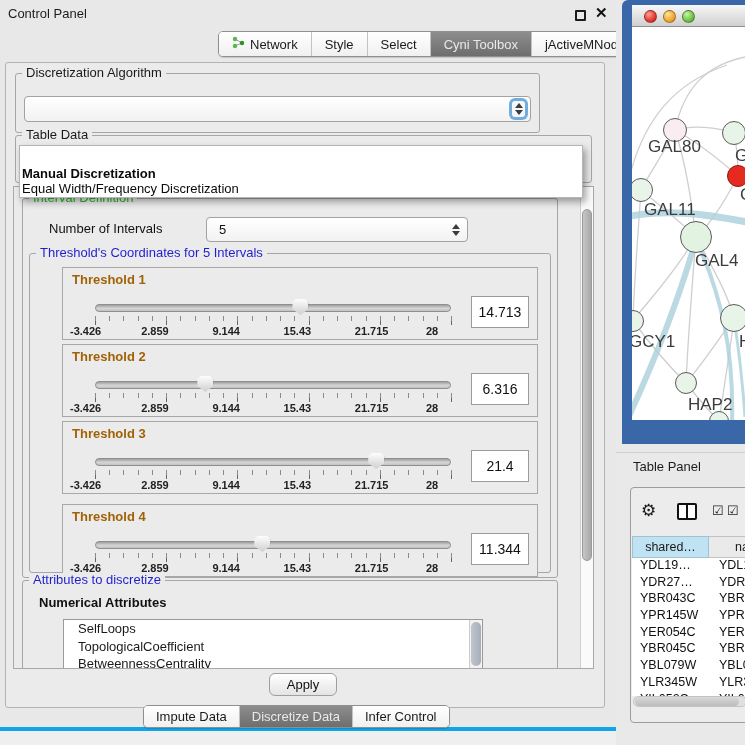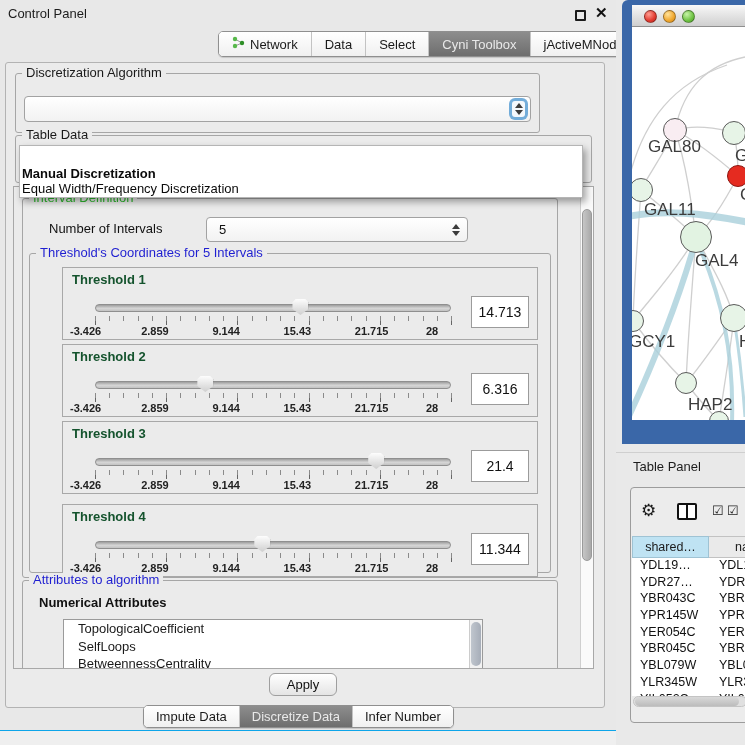--- a/index.html
+++ b/index.html
@@ -1,21 +1,21 @@
 <!DOCTYPE html>
 <html><head>
 <meta charset="utf-8">
 <style>
   * { box-sizing: border-box; margin: 0; padding: 0; }
   html,body { width:745px; height:745px; overflow:hidden; background:#efefef;
     font-family:"Liberation Sans", sans-serif; }
 
   
   #control-window { position:absolute; left:0; top:0; width:616px; height:731px;
-    background:#e8e8e8; border-bottom:1px solid #0ea5e9; }
+    background:#e8e8e8; border-bottom:4px solid #0ea5e9; }
   #cp-titlebar { position:absolute; left:0; top:0; width:100%; height:26px; }
   #cp-title { position:absolute; left:8px; top:6px; font-size:13px; color:#1c1c1c; }
   #float-icon { position:absolute; left:575px; top:10px; width:11px; height:11px;
     border:2px solid #1a1a1a; border-radius:1px; }
   #close-icon { position:absolute; left:595px; top:4px; font-size:15px; font-weight:bold; color:#111; }
 
   
   .seg-group { position:absolute; display:flex; height:26px; border:1px solid #8f8f8f;
     border-radius:5px; overflow:hidden; background:#fff; box-shadow:0 1px 1px rgba(0,0,0,.15); }
   .seg { display:flex; align-items:center; gap:5px; padding:0 13px; font-size:13px;
@@ -55,21 +55,21 @@
   #scrollpane { position:absolute; left:7px; top:123px; width:581px; height:483px;
     border:1px solid #a8a8a8; background:#ebebeb; overflow:hidden; }
   #v-scrollbar { position:absolute; right:0; top:0; width:13px; height:100%;
     background:#fafafa; border-left:1px solid #cfcfcf; }
   #v-scroll-thumb { position:absolute; left:1px; top:22px; width:10px; height:352px;
     background:linear-gradient(to right,#c6c6c6,#a9a9a9); border:1px solid #9a9a9a; border-radius:6px; }
 
   
   .t-row { position:absolute; left:32px; width:476px; height:73px;
     border:1px solid #a8a8a8; background:#ebebeb; }
-  .t-label { position:absolute; left:9px; top:4px; font-size:13px; font-weight:bold; color:#14532d; }
+  .t-label { position:absolute; left:9px; top:4px; font-size:13px; font-weight:bold; color:#a16207; }
   .t-track { position:absolute; left:32px; top:36px; width:356px; height:8px; border-radius:4px;
     background:linear-gradient(#9e9e9e,#d6d6d6 55%,#c2c2c2); border:1px solid #8f8f8f; }
   .t-thumb { position:absolute; top:31px; width:16px; height:16px;
     background:linear-gradient(#fdfdfd,#cfcfcf);
     clip-path:polygon(50% 100%, 0 62%, 0 20%, 20% 0, 80% 0, 100% 20%, 100% 62%);
     filter:drop-shadow(0 0 1px #777); }
   .ticks-major { position:absolute; left:32px; top:48px; width:357px; height:9px;
     background-image:repeating-linear-gradient(to right,#666 0 1px,transparent 1px 71.2px); }
   .ticks-minor { position:absolute; left:32px; top:48px; width:357px; height:5px;
     background-image:repeating-linear-gradient(to right,#8a8a8a 0 1px,transparent 1px 14.24px); }
@@ -160,21 +160,21 @@
           <line x1="3" y1="3" x2="10" y2="7" stroke="#9a9a9a" stroke-width="1"></line>
           <line x1="3" y1="10" x2="10" y2="7" stroke="#9a9a9a" stroke-width="1"></line>
           <circle cx="3" cy="3" r="2.2" fill="#57b84a"></circle>
           <circle cx="3" cy="10" r="2.2" fill="#57b84a"></circle>
           <circle cx="10" cy="7" r="2.2" fill="#2e8f27"></circle>
         </svg>
       </span>
       <span>Network</span>
     </div>
     <div class="seg">
-        <span>Data</span>
+        <span>Style</span>
       </div>
     <div class="seg">
         <span>Select</span>
       </div>
     <div class="seg selected">
         <span>Cyni Toolbox</span>
       </div>
     <div class="seg">
         <span>jActiveMNodules</span>
       </div>
@@ -284,25 +284,25 @@
                 <span class="ticklab" style="left: 220.6px;">15.43</span>
                 <span class="ticklab" style="left: 291.8px;">21.715</span>
                 <span class="ticklab" style="left: 363px;">28</span>
               </div>
             <div class="t-value">11.344</div>
           </div>
         </div>
       </div>
 
       <div class="group" style="left:8px; top:393px; width:536px; height:140px;">
-        <div class="group-label lbl-blue">Attributes to algorithm</div>
+        <div class="group-label lbl-blue">Attributes to discretize</div>
         <span style="position:absolute; left:16px; top:14px; font-size:13px; font-weight:bold; color:#111;">Numerical Attributes</span>
         <div id="attr-list">
+          <div class="attr-item">SelfLoops</div>
           <div class="attr-item">TopologicalCoefficient</div>
-          <div class="attr-item">SelfLoops</div>
           <div class="attr-item">BetweennessCentrality</div>
           <div id="attr-scrollbar">
             <div id="attr-scroll-thumb"></div>
           </div>
         </div>
       </div>
 
       <div id="v-scrollbar">
         <div id="v-scroll-thumb"></div>
       </div>
@@ -317,21 +317,21 @@
   </div>
 
   <div id="bottom-tabs" class="seg-group">
     <div class="seg">
         <span>Impute Data</span>
       </div>
     <div class="seg selected">
         <span>Discretize Data</span>
       </div>
     <div class="seg">
-        <span>Infer Number</span>
+        <span>Infer Control</span>
       </div>
   </div>
 </div>
 
 <div id="right-side">
 
   <div id="net-window">
     <div id="net-titlebar">
       <div id="light-red" class="light"></div>
       <div id="light-yellow" class="light"></div>

